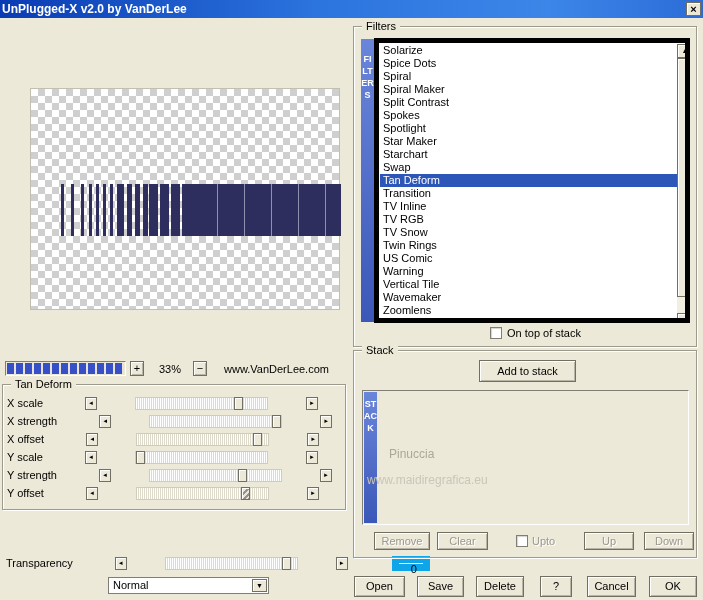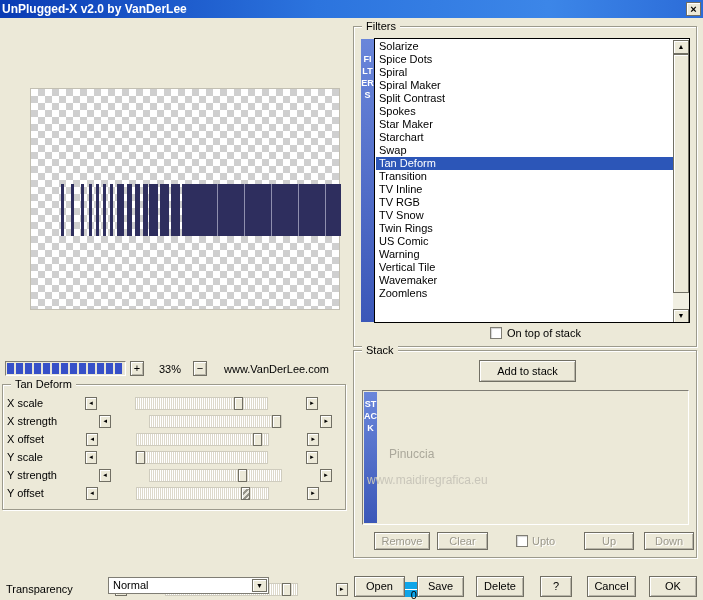--- a/index.html
+++ b/index.html
@@ -99,21 +99,21 @@
 
   
   .vbar {
     position:absolute; width:13px;
     background:linear-gradient(180deg,#6A86DA,#3B57B8);
     color:#fff; font-size:9px; font-weight:bold; text-align:center;
     word-break:break-all; line-height:12px;
   }
 
   
-  .list { position:absolute; background:#fff; border:1px solid #000000; overflow:hidden; }
+  .list { position:absolute; background:#fff; border:5px solid #000000; overflow:hidden; }
   .list-items { position:absolute; left:1px; top:1px; }
   .list-item { height:13px; line-height:13px; padding-left:3px; white-space:nowrap; cursor:default; }
   .list-item.selected { background:#2C56B8; color:#fff; }
 
   
   .sb-track { position:absolute; background:#F1EFE2; }
   .sb-btn {
     position:absolute; left:0; width:16px; height:14px;
     background:#ECE9D8; border:1px solid #716F64; box-shadow:inset 1px 1px 0 #fff;
     font-size:7px; line-height:12px; text-align:center; cursor:default;
@@ -224,21 +224,21 @@
       <span class="sl-label">Y offset</span>
       <span class="arrow-btn">◄</span>
       <span class="track">
           <span class="thumb hatched" style="left: calc(85% - 7.65px);"></span>
         </span>
       <span class="arrow-btn">►</span>
       <span class="value-field">50</span>
     </div>
   </div>
 
-  <div class="slider-row" style="left:6px;top:582px;align-items:center;">
+  <div class="slider-row" style="left:6px;top:556px;align-items:center;">
     <span class="sl-label">Transparency</span>
     <span class="arrow-btn">◄</span>
     <span class="track">
         <span class="thumb" style="left: calc(95% - 8.55px);"></span>
       </span>
     <span class="arrow-btn">►</span>
     <span class="value-field">0</span>
   </div>
 
   <div class="dropdown" style="left:108px;top:577px;width:161px;height:17px;">
@@ -251,20 +251,21 @@
   </div>
   <div class="vbar" style="left:361px;top:39px;height:283px;padding-top:14px;">FILTERS</div>
   <div class="list" style="left:374px;top:38px;width:316px;height:285px;">
     <div class="list-items" style="width:297px;">
         <div class="list-item">Solarize</div>
         <div class="list-item">Spice Dots</div>
         <div class="list-item">Spiral</div>
         <div class="list-item">Spiral Maker</div>
         <div class="list-item">Split Contrast</div>
         <div class="list-item">Spokes</div>
+        <div class="list-item">Spotlight</div>
         <div class="list-item">Star Maker</div>
         <div class="list-item">Starchart</div>
         <div class="list-item">Swap</div>
         <div class="list-item selected">Tan Deform</div>
         <div class="list-item">Transition</div>
         <div class="list-item">TV Inline</div>
         <div class="list-item">TV RGB</div>
         <div class="list-item">TV Snow</div>
         <div class="list-item">Twin Rings</div>
         <div class="list-item">US Comic</div>

